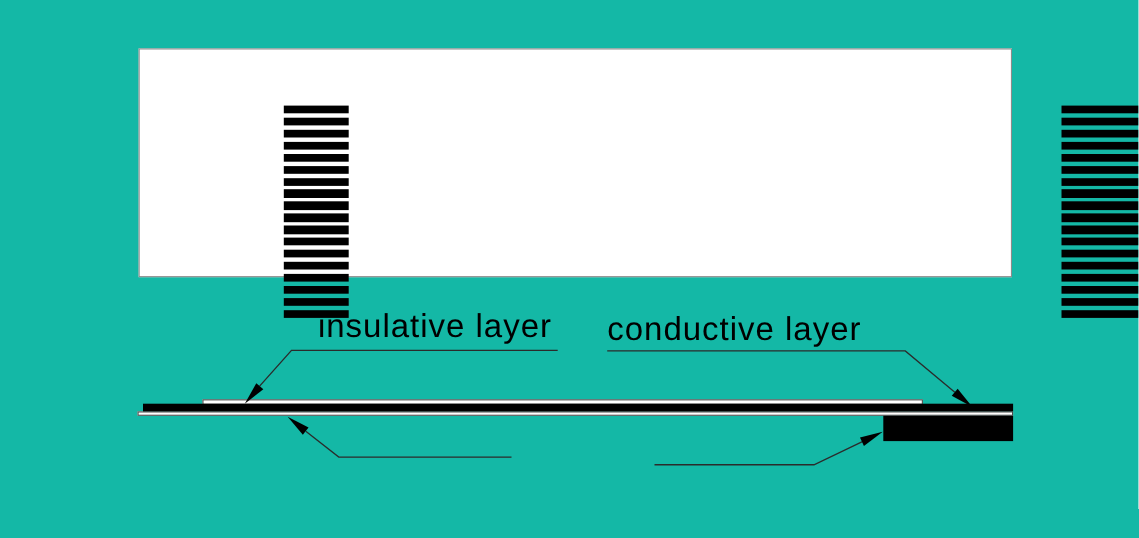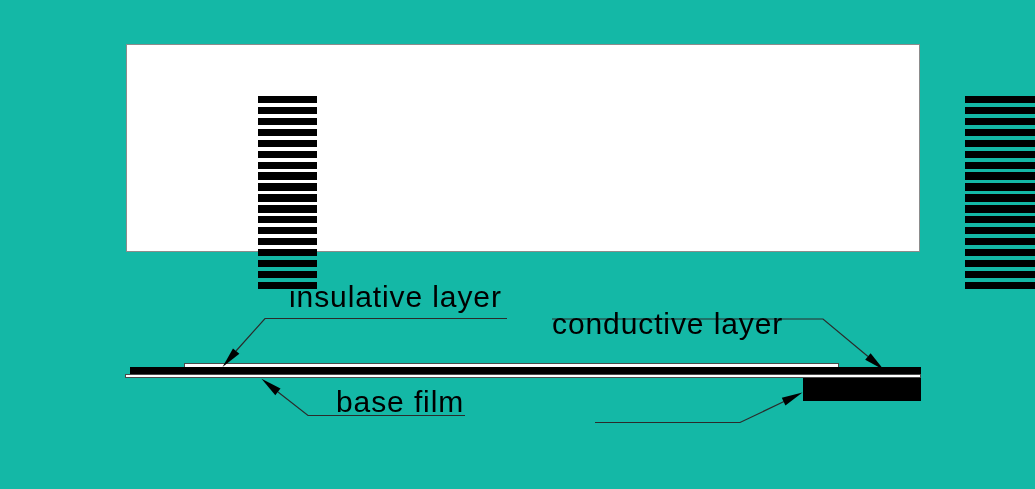--- a/index.html
+++ b/index.html
@@ -30,21 +30,21 @@
   
   svg.leaders{position:absolute;left:0;top:0;pointer-events:none;}
   .leader{fill:none;stroke:#2b2b2b;stroke-width:1.2;}
   .arrowhead{fill:#000000;stroke:none;}
   
   .label{
     position:absolute;color:#000000;font-size:30px;line-height:1;
     letter-spacing:0.9px;white-space:nowrap;
   }
   .label.insulative{left:289px;top:282px;}
-  .label.conductive{left:552px;top:285px;margin-top:24px;}
+  .label.conductive{left:552px;top:285px;}
   .label.basefilm{left:336px;top:387px;}
   .label.stiffener{left:594px;top:392px;}
 </style>
 </head>
 <body>
 
 <div class="canvas">
 
   <div class="top-view">
     <div class="stripes left">
@@ -104,15 +104,14 @@
 
     <polyline class="leader" points="465,415.5 308,415.5 278,392"></polyline>
     <polygon class="arrowhead" points="261.5,378.8 280.5,388.6 275.3,395.2"></polygon>
 
     <polyline class="leader" points="595,422.5 740,422.5 784,401.5"></polyline>
     <polygon class="arrowhead" points="802.5,392.5 785.4,405.4 781.8,397.8"></polygon>
   </svg>
 
   <div class="label insulative">insulative layer</div>
   <div class="label conductive">conductive layer</div>
-  <div class="label basefilm">base film</div>
 
 </div>
 
 </body></html>

